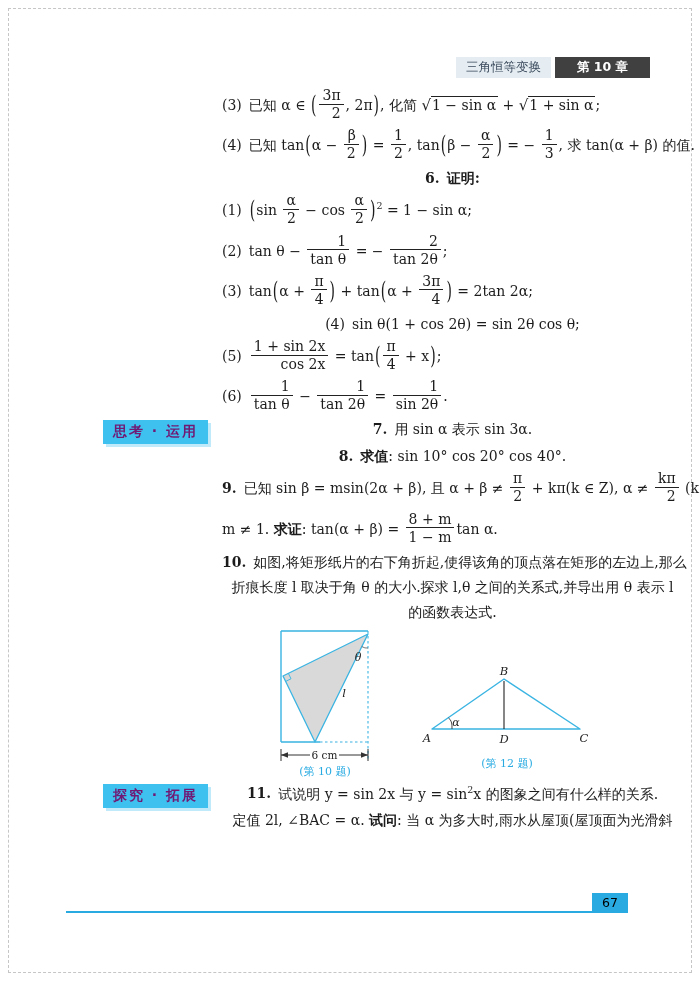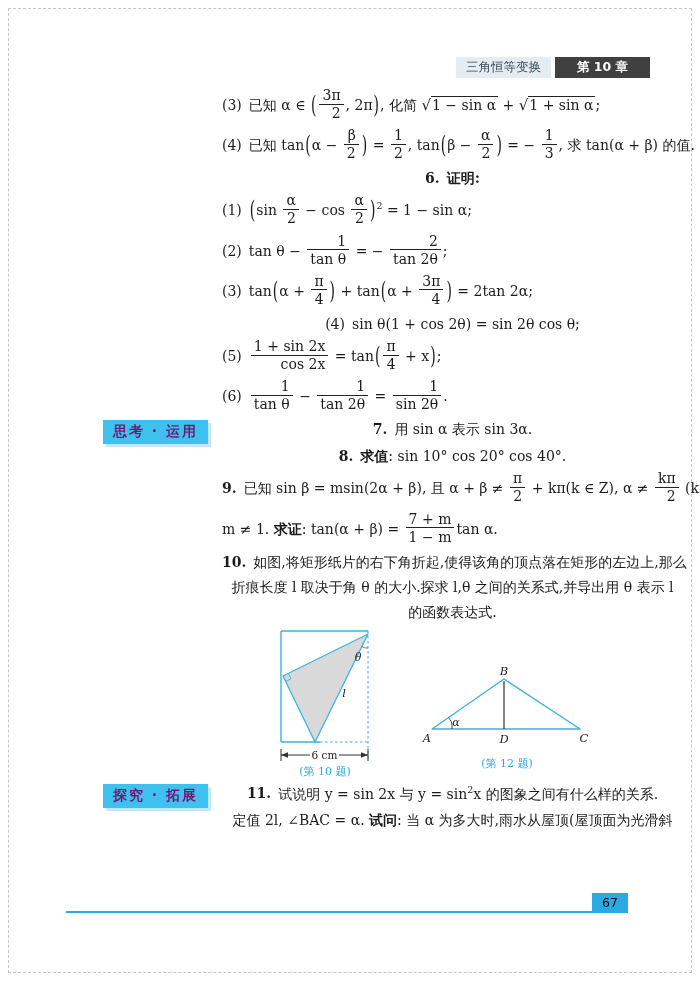--- a/index.html
+++ b/index.html
@@ -140,21 +140,21 @@
         </div>
         <div class="row">
           <div class="gutter"></div>
           <div class="body">
             <div class="line tall"><span class="num numbold">9.</span><span class="seg">已知 sin β = msin(2α + β), 且 α + β ≠ </span><span class="frac"><span class="fn">π</span><span class="fd">2</span></span><span class="seg"> + kπ(k ∈ Z), α ≠ </span><span class="frac"><span class="fn">kπ</span><span class="fd">2</span></span><span class="seg"> (k ∈ Z),</span></div>
           </div>
         </div>
         <div class="row">
           <div class="gutter"></div>
           <div class="body">
-            <div class="line tall i2"><span class="seg">m ≠ 1. </span><span class="seg bold">求证</span><span class="seg">: tan(α + β) = </span><span class="frac"><span class="fn">7 + m</span><span class="fd">1 − m</span></span><span class="seg">tan α.</span></div>
+            <div class="line tall i2"><span class="seg">m ≠ 1. </span><span class="seg bold">求证</span><span class="seg">: tan(α + β) = </span><span class="frac"><span class="fn">8 + m</span><span class="fd">1 − m</span></span><span class="seg">tan α.</span></div>
           </div>
         </div>
         <div class="row">
           <div class="gutter"></div>
           <div class="body">
             <div class="line plain"><span class="num numbold">10.</span><span class="seg">如图,将矩形纸片的右下角折起,使得该角的顶点落在矩形的左边上,那么</span></div>
           </div>
         </div>
         <div class="row">
           <div class="gutter"></div>

